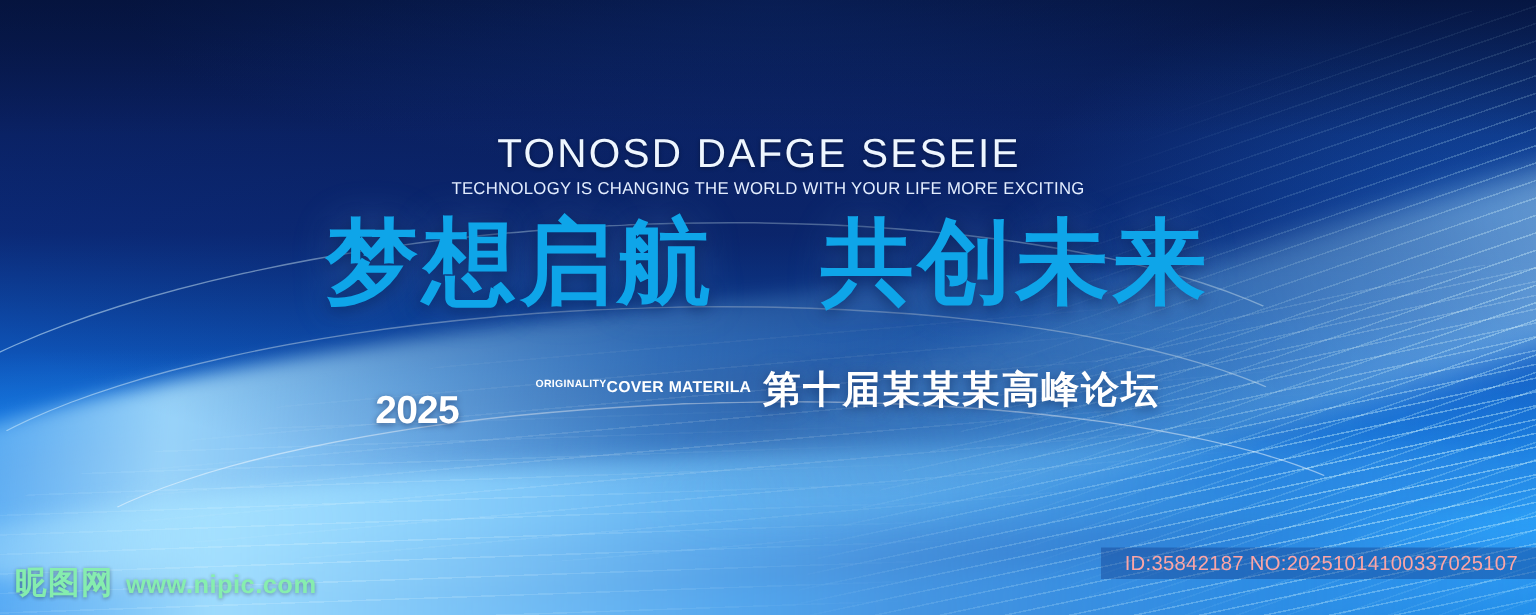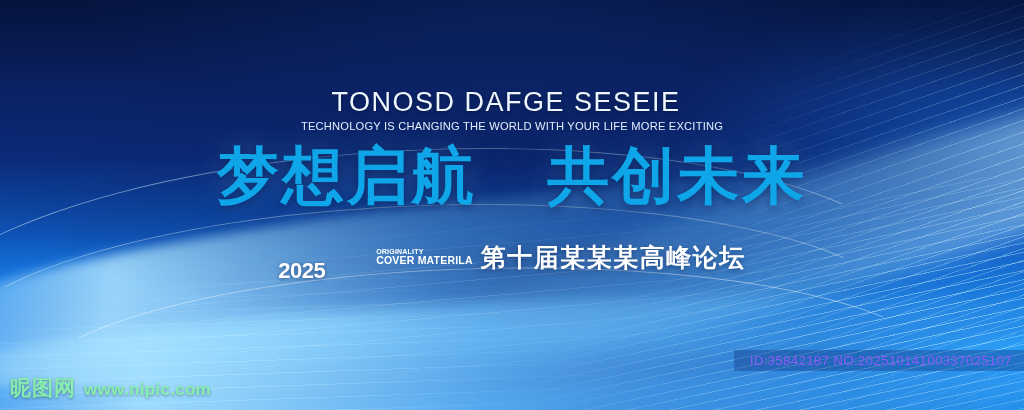--- a/index.html
+++ b/index.html
@@ -225,30 +225,30 @@
     gap: 8px;
     white-space: nowrap;
   }
   .year-block {
     display: flex;
     align-items: center;
     gap: 3px;
     color: #ffffff;
   }
   .year-num {
-    font-size: 22px;
+    font-size: 26px;
     font-weight: bold;
     letter-spacing: -0.5px;
     line-height: 1;
     text-shadow: 0 1px 4px rgba(4,22,70,0.5);
     margin-top: 28px;
   }
   .year-words {
     display: flex;
-    flex-direction: column;
+    flex-direction: row;
     line-height: 1.05;
     text-align: left;
     font-weight: bold;
     margin-left: 48px;
   }
   .year-words .w1 { font-size: 7px; letter-spacing: 0.2px; }
   .year-words .w2 { font-size: 10.5px; letter-spacing: 0.2px; }
 
   .forum-title {
     font-size: 25px;
@@ -280,24 +280,24 @@
   .wm-url {
     font-size: 17px;
     font-weight: bold;
     letter-spacing: 0.3px;
     text-shadow: 0 1px 3px rgba(0,0,0,0.4);
   }
 
   .id-strip {
     position: absolute;
     right: 0;
-    bottom: 39px;
+    bottom: 24px;
     padding: 3px 12px 3px 16px;
     background: rgba(18,62,140,0.42);
-    color: #8b5cf6;
+    color: #fca5a5;
     font-size: 13.5px;
     letter-spacing: 0.2px;
     white-space: nowrap;
   }
 </style>
 </head>
 <body>
 
 <div id="poster">
 

